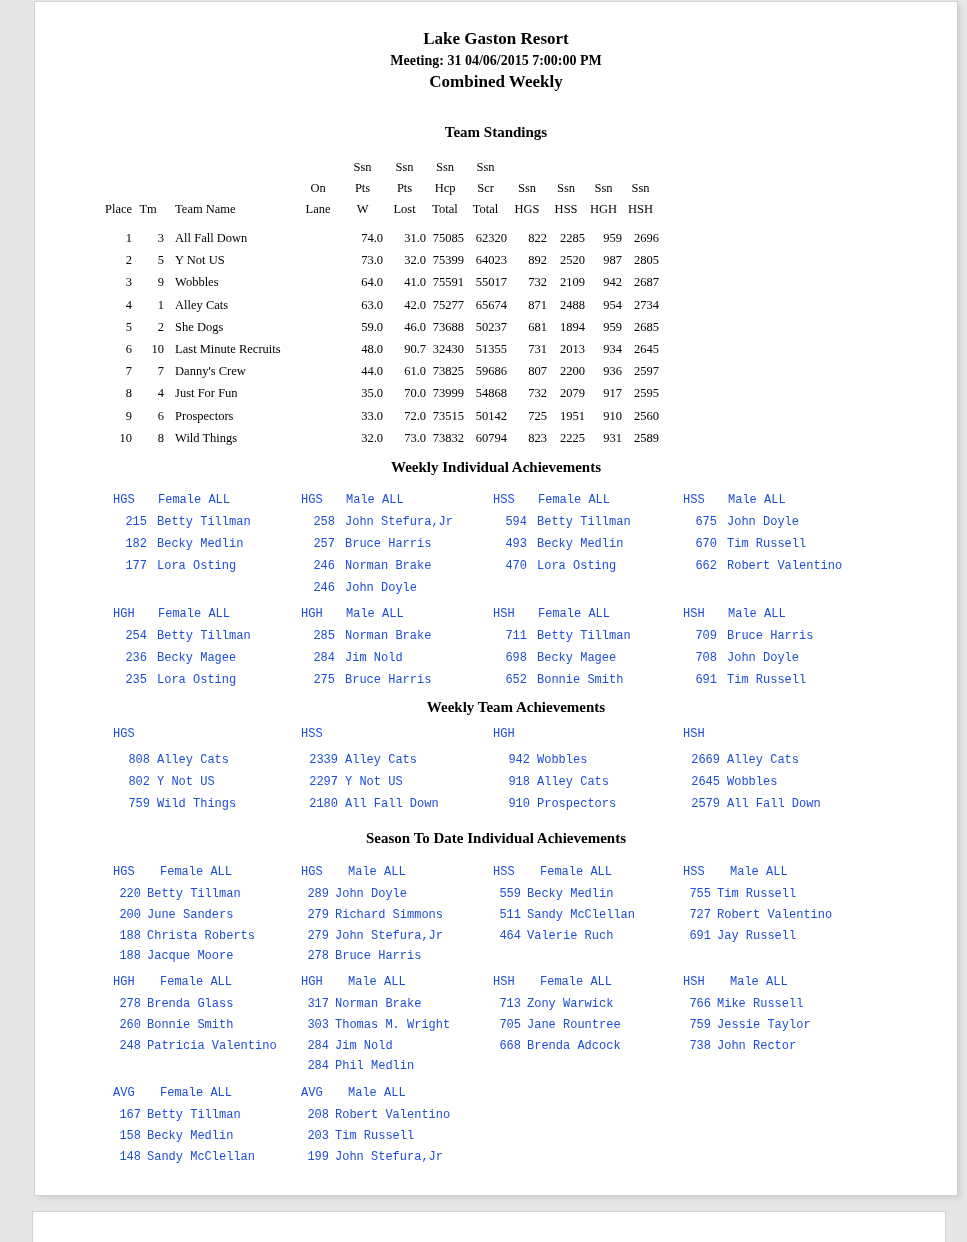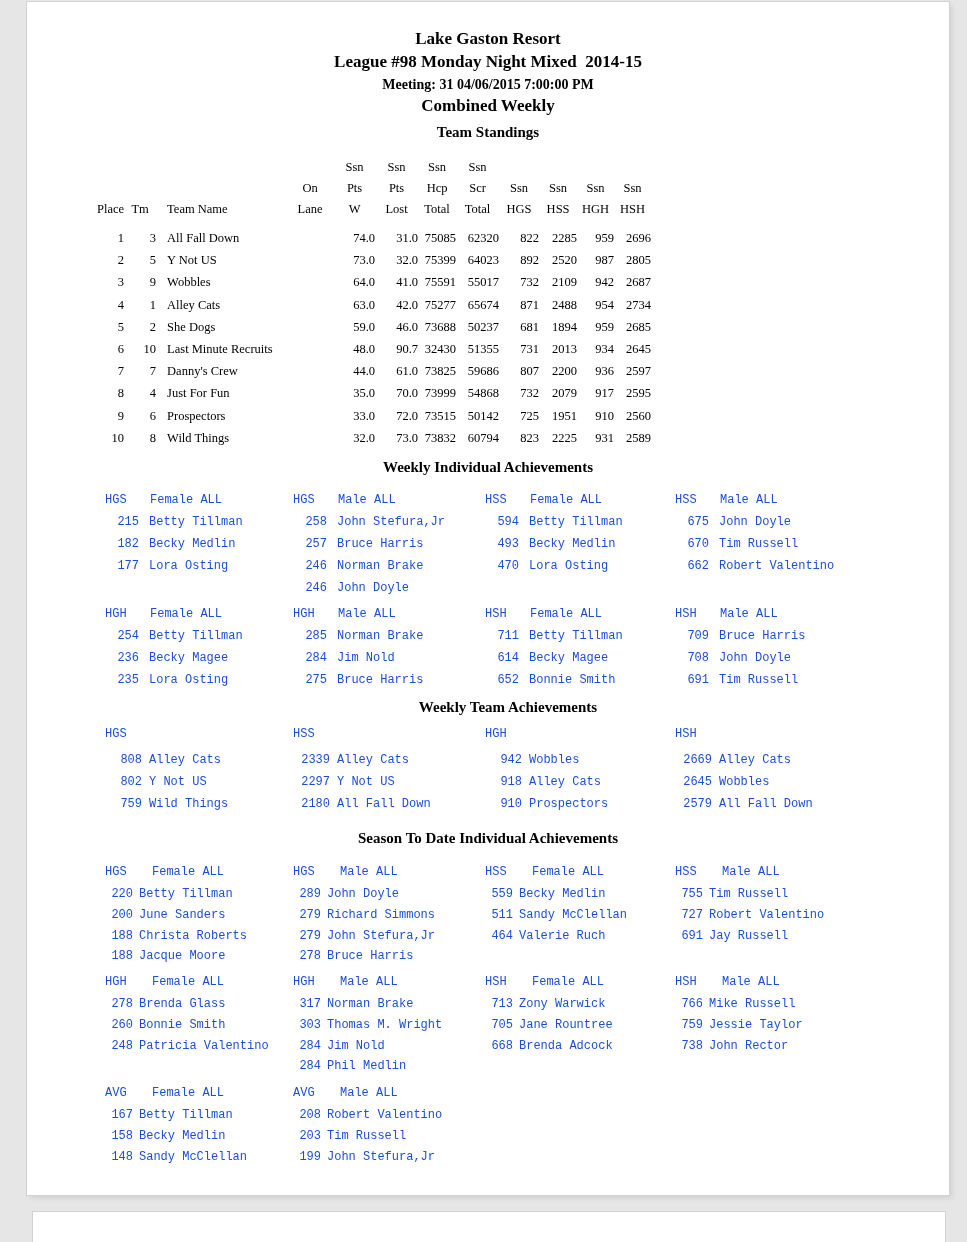--- a/index.html
+++ b/index.html
@@ -5,21 +5,21 @@
   html,body { margin:0; padding:0; }
   body {
     width:967px; height:1242px;
     background:#e6e6e6;
     position:relative;
     overflow:hidden;
     font-family:"Liberation Serif","DejaVu Serif",serif;
     color:#000;
   }
   .page {
-    position:absolute; left:27px; top:2px;
+    position:absolute; left:35px; top:2px;
     width:922px; height:1193px;
     background:#ffffff;
     box-shadow:0 0 0 1px #d2d2d2, 3px 3px 5px rgba(0,0,0,0.10);
   }
   .page2 {
     position:absolute; left:33px; top:1212px;
     width:912px; height:40px;
     background:#ffffff;
     box-shadow:0 0 0 1px #d2d2d2;
   }
@@ -83,21 +83,20 @@
   .std .entry { height:20.8px; }
   .std .entry .val { width:28px; margin-right:6px; }
 </style>
 </head>
 <body>
 
 <div class="page">
 
   <div class="doc-header">
     <div class="h1 ws">Lake Gaston Resort</div>
-    <div class="h2 ws">League #98 Monday Night Mixed  2014-15</div>
     <div class="h3 ws">Meeting: 31 04/06/2015 7:00:00 PM</div>
     <div class="h4 ws">Combined Weekly</div>
   </div>
 
   <div class="sec-title" id="ts-title">Team Standings</div>
 
   <table id="ts-table">
     <thead>
       <tr id="ts-head-row">
           <th class="col-0" style="width: 24px;">
@@ -417,21 +416,21 @@
         </div>
       </div>
       <div class="group">
         <div class="g-head"><span class="stat">HSH</span><span class="cat">Female ALL</span></div>
         <div class="entries">
           <div class="entry">
             <span class="val">711</span>
             <span class="name">Betty Tillman</span>
           </div>
           <div class="entry">
-            <span class="val">614</span>
+            <span class="val">698</span>
             <span class="name">Becky Magee</span>
           </div>
           <div class="entry">
             <span class="val">652</span>
             <span class="name">Bonnie Smith</span>
           </div>
         </div>
       </div>
       <div class="group">
         <div class="g-head"><span class="stat">HSH</span><span class="cat">Male ALL</span></div>

